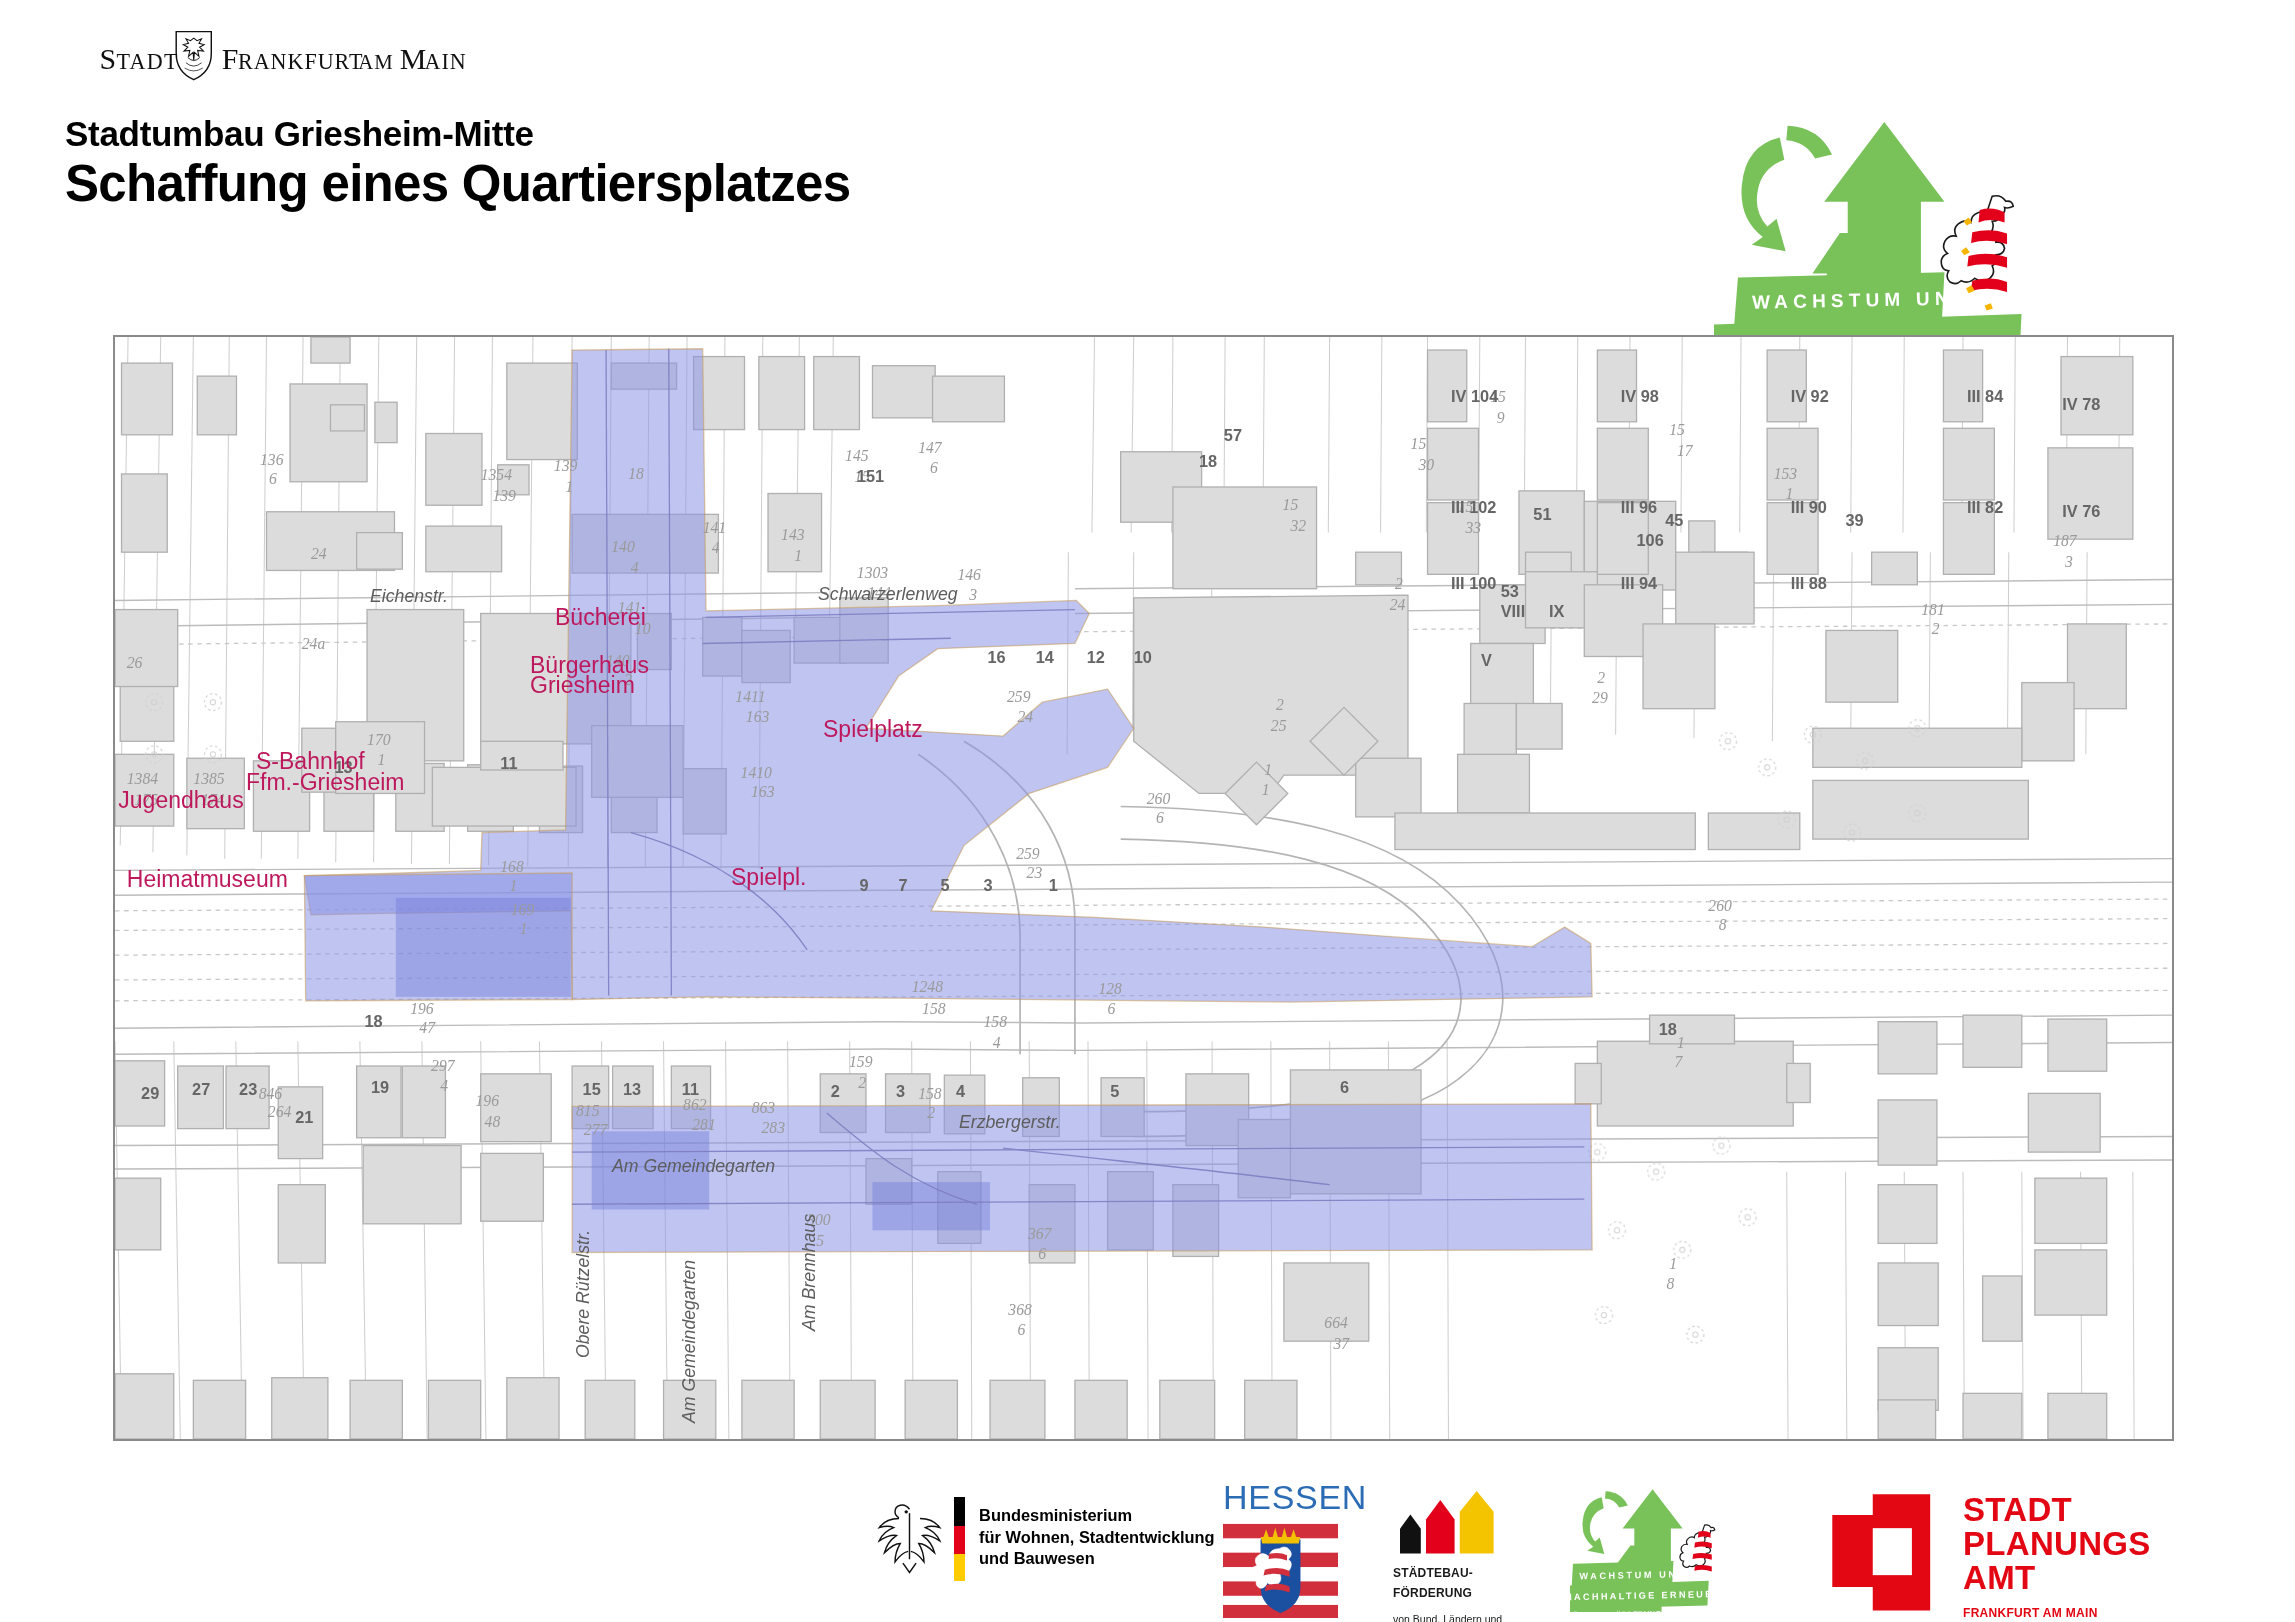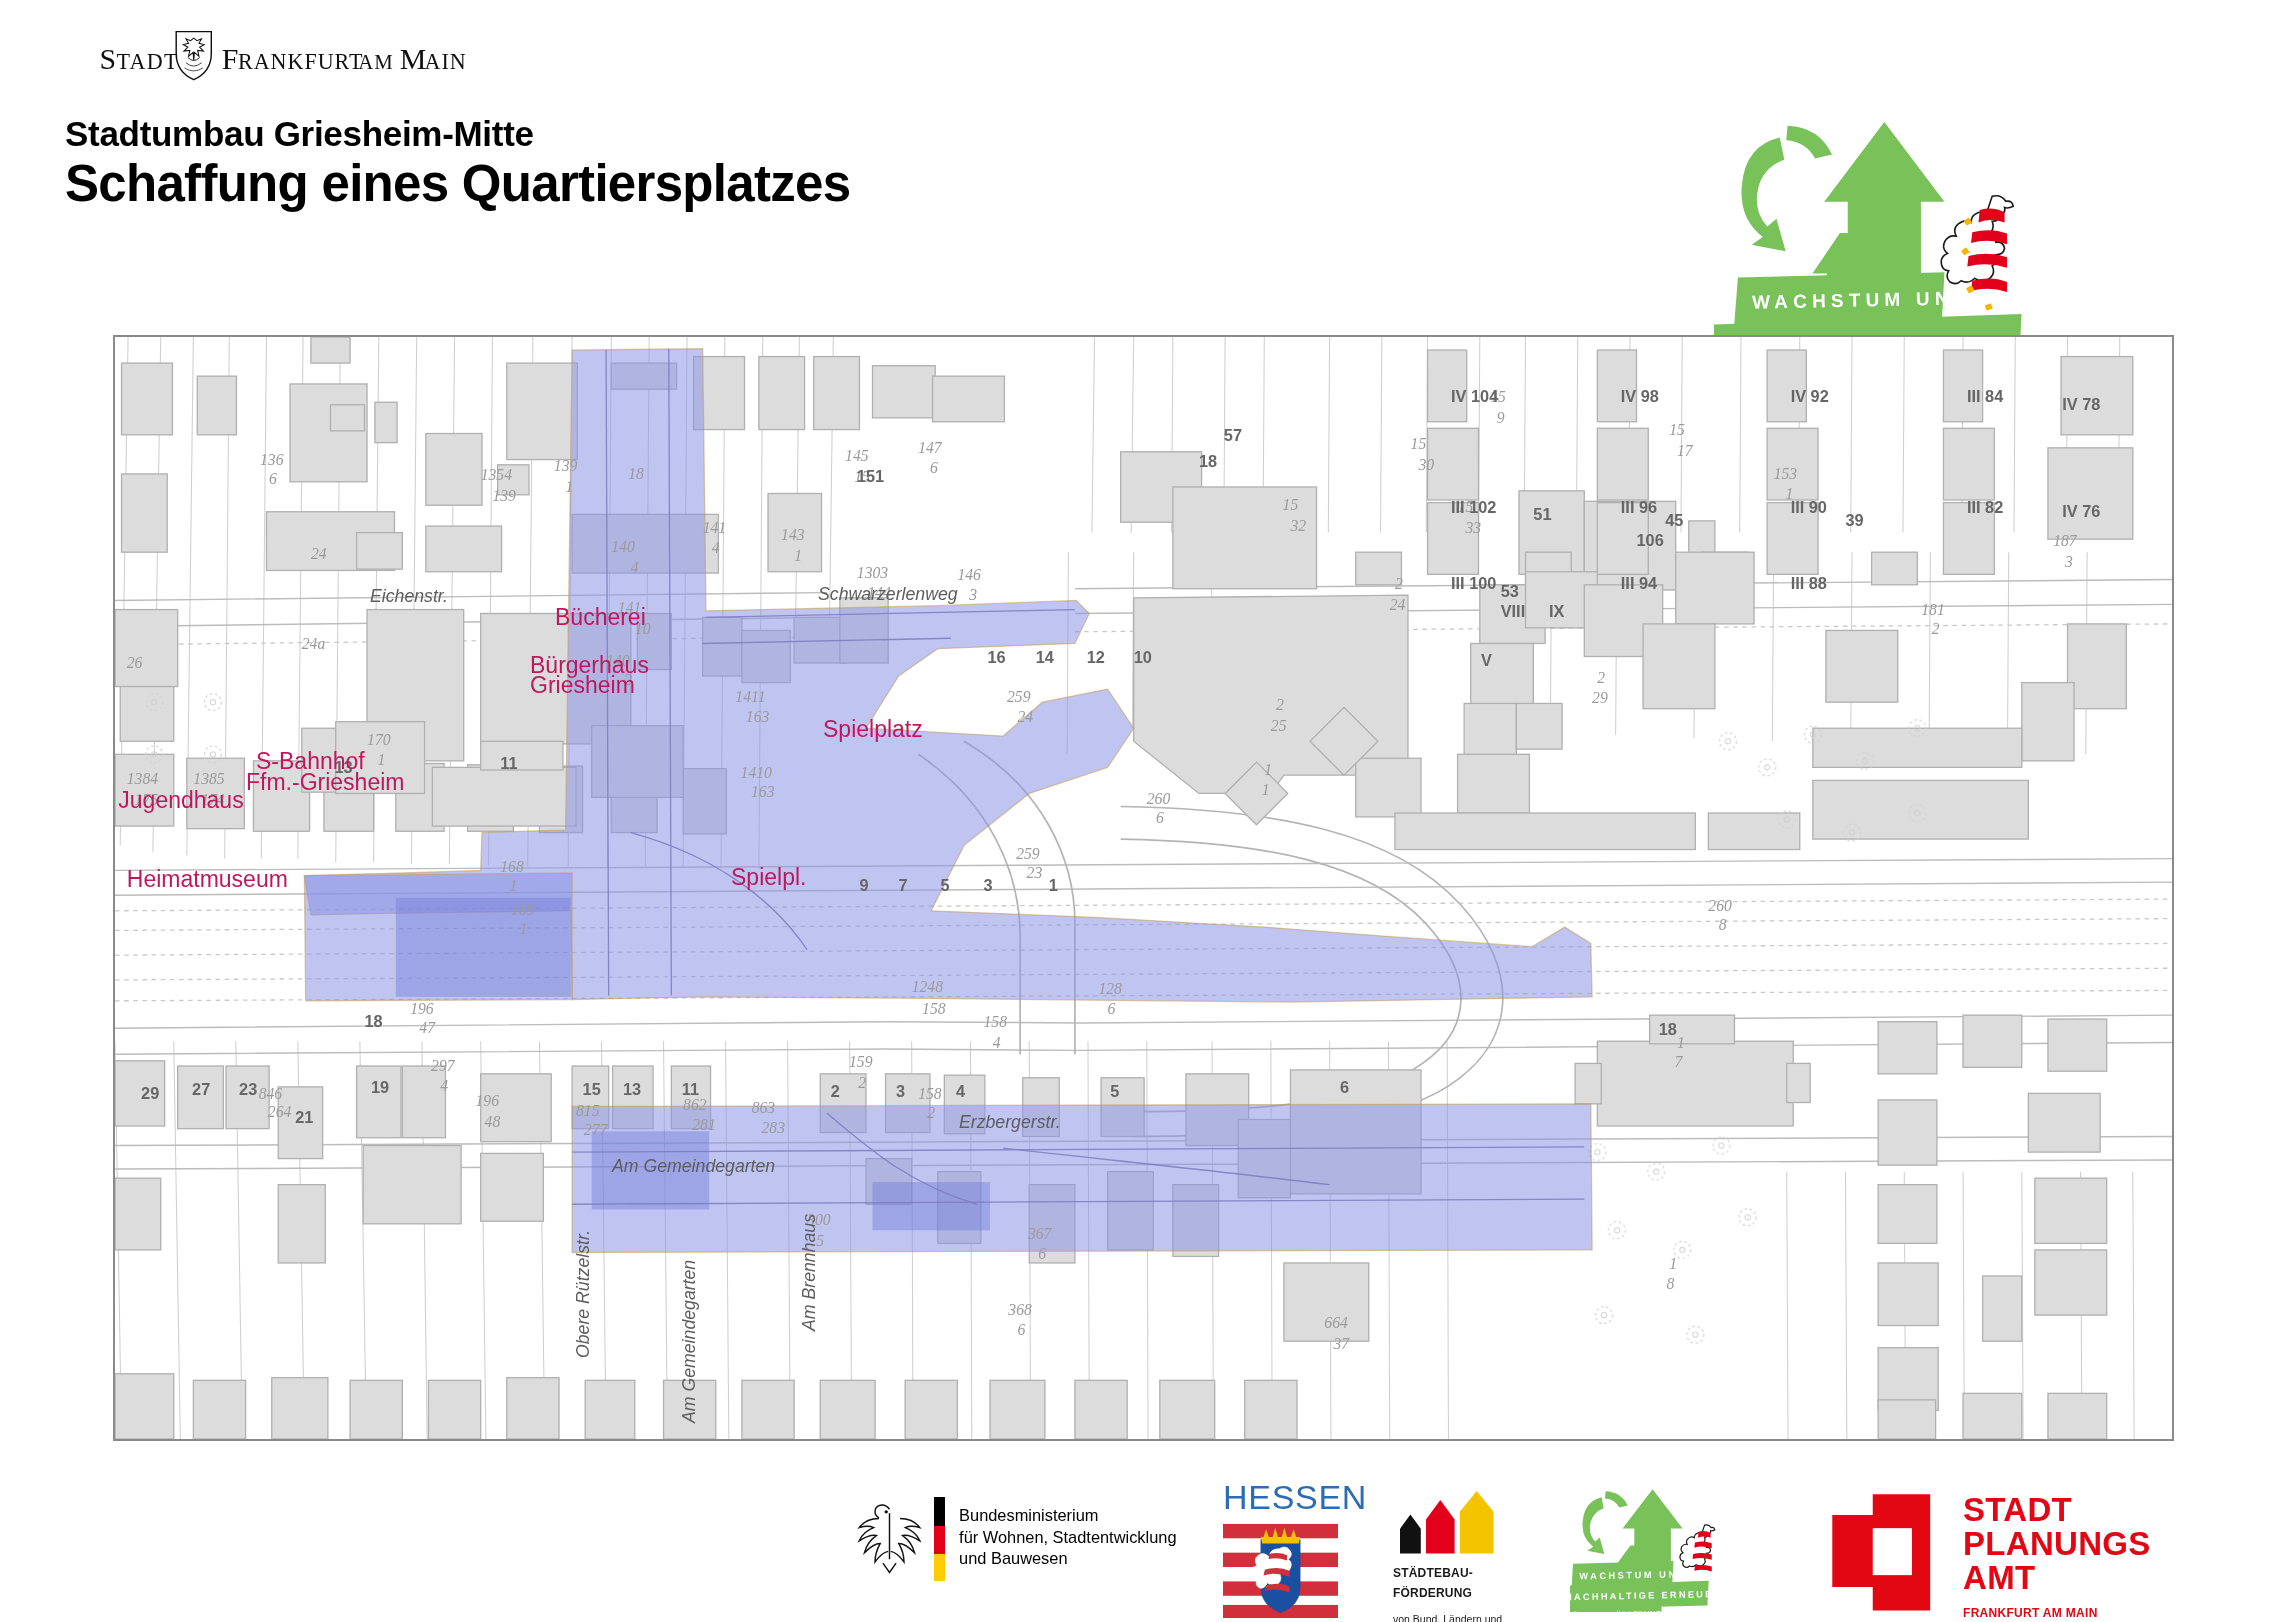--- a/index.html
+++ b/index.html
@@ -691,21 +691,21 @@
   <div class="mlabel place" style="left:141px;top:411px;">S-Bahnhof</div>
   <div class="mlabel place" style="left:131px;top:432px;">Ffm.-Griesheim</div>
   <div class="mlabel place" style="left:3.3px;top:450px;">Jugendhaus</div>
   <div class="mlabel place" style="left:11.8px;top:529px;">Heimatmuseum</div>
   <div class="mlabel place" style="left:708px;top:379px;">Spielplatz</div>
   <div class="mlabel place" style="left:616px;top:527px;">Spielpl.</div>
 </div>
 
 <div id="footer">
 
-  <div class="flogo" style="left:850px;top:18.3px;">
+  <div class="flogo" style="left:870px;top:18.3px;font-weight:bold;">
     <svg width="79" height="79" viewBox="0 0 120 120" style="float:left;margin-top:6.5px;">
       <g stroke="#111" stroke-width="2.2" fill="none">
         <path d="M60 14 q-6 -8 -14 -6 q-8 2 -8 10 q0 6 6 9"></path>
         <path d="M44 28 q-20 0 -30 14 q14 -4 22 0 q-16 6 -22 20 q16 -10 26 -8
                  q-14 10 -18 26 q14 -14 24 -14 q-8 14 -8 28 q10 -14 20 -16"></path>
         <path d="M76 28 q20 0 30 14 q-14 -4 -22 0 q16 6 22 20 q-16 -10 -26 -8
                  q14 10 18 26 q-14 -14 -24 -14 q8 14 8 28 q-10 -14 -20 -16"></path>
         <path d="M60 20 l0 70"></path>
         <path d="M50 96 l10 14 l10 -14"></path>
       </g>

